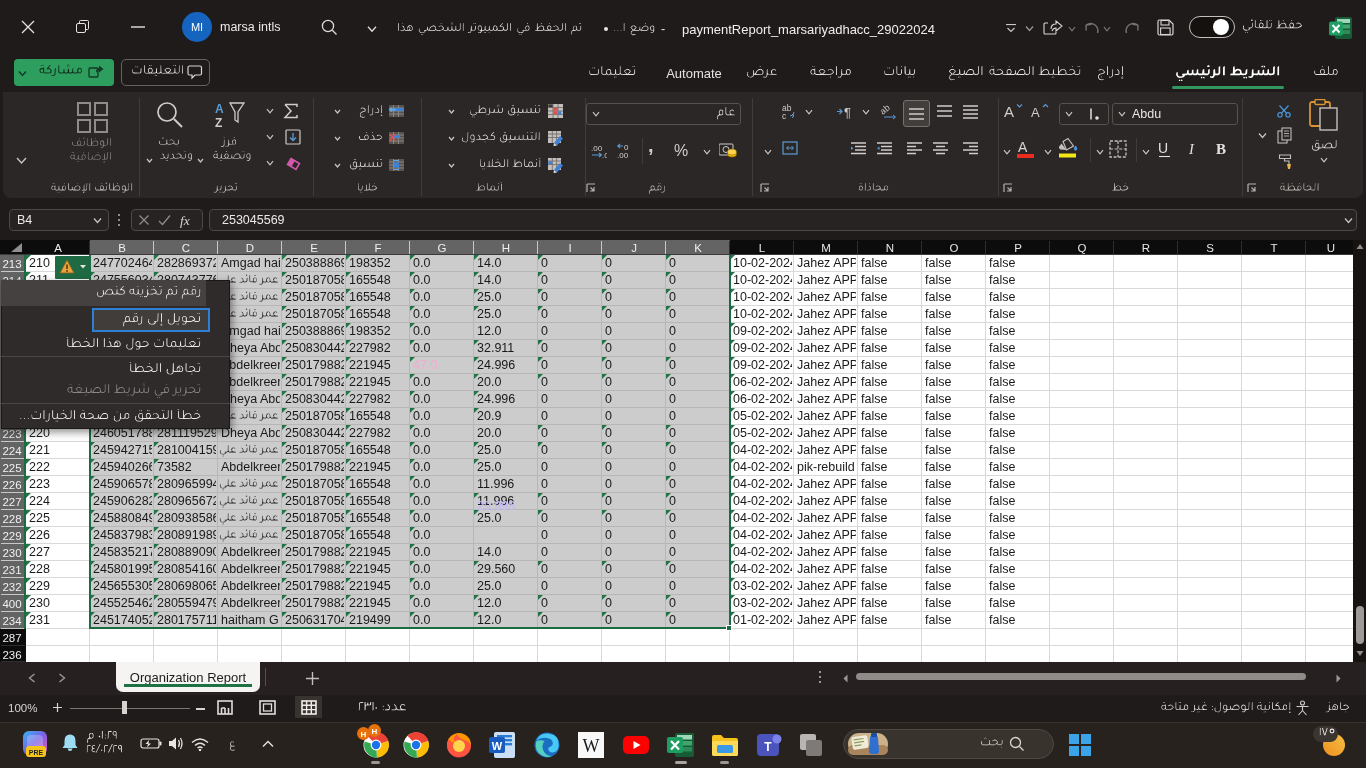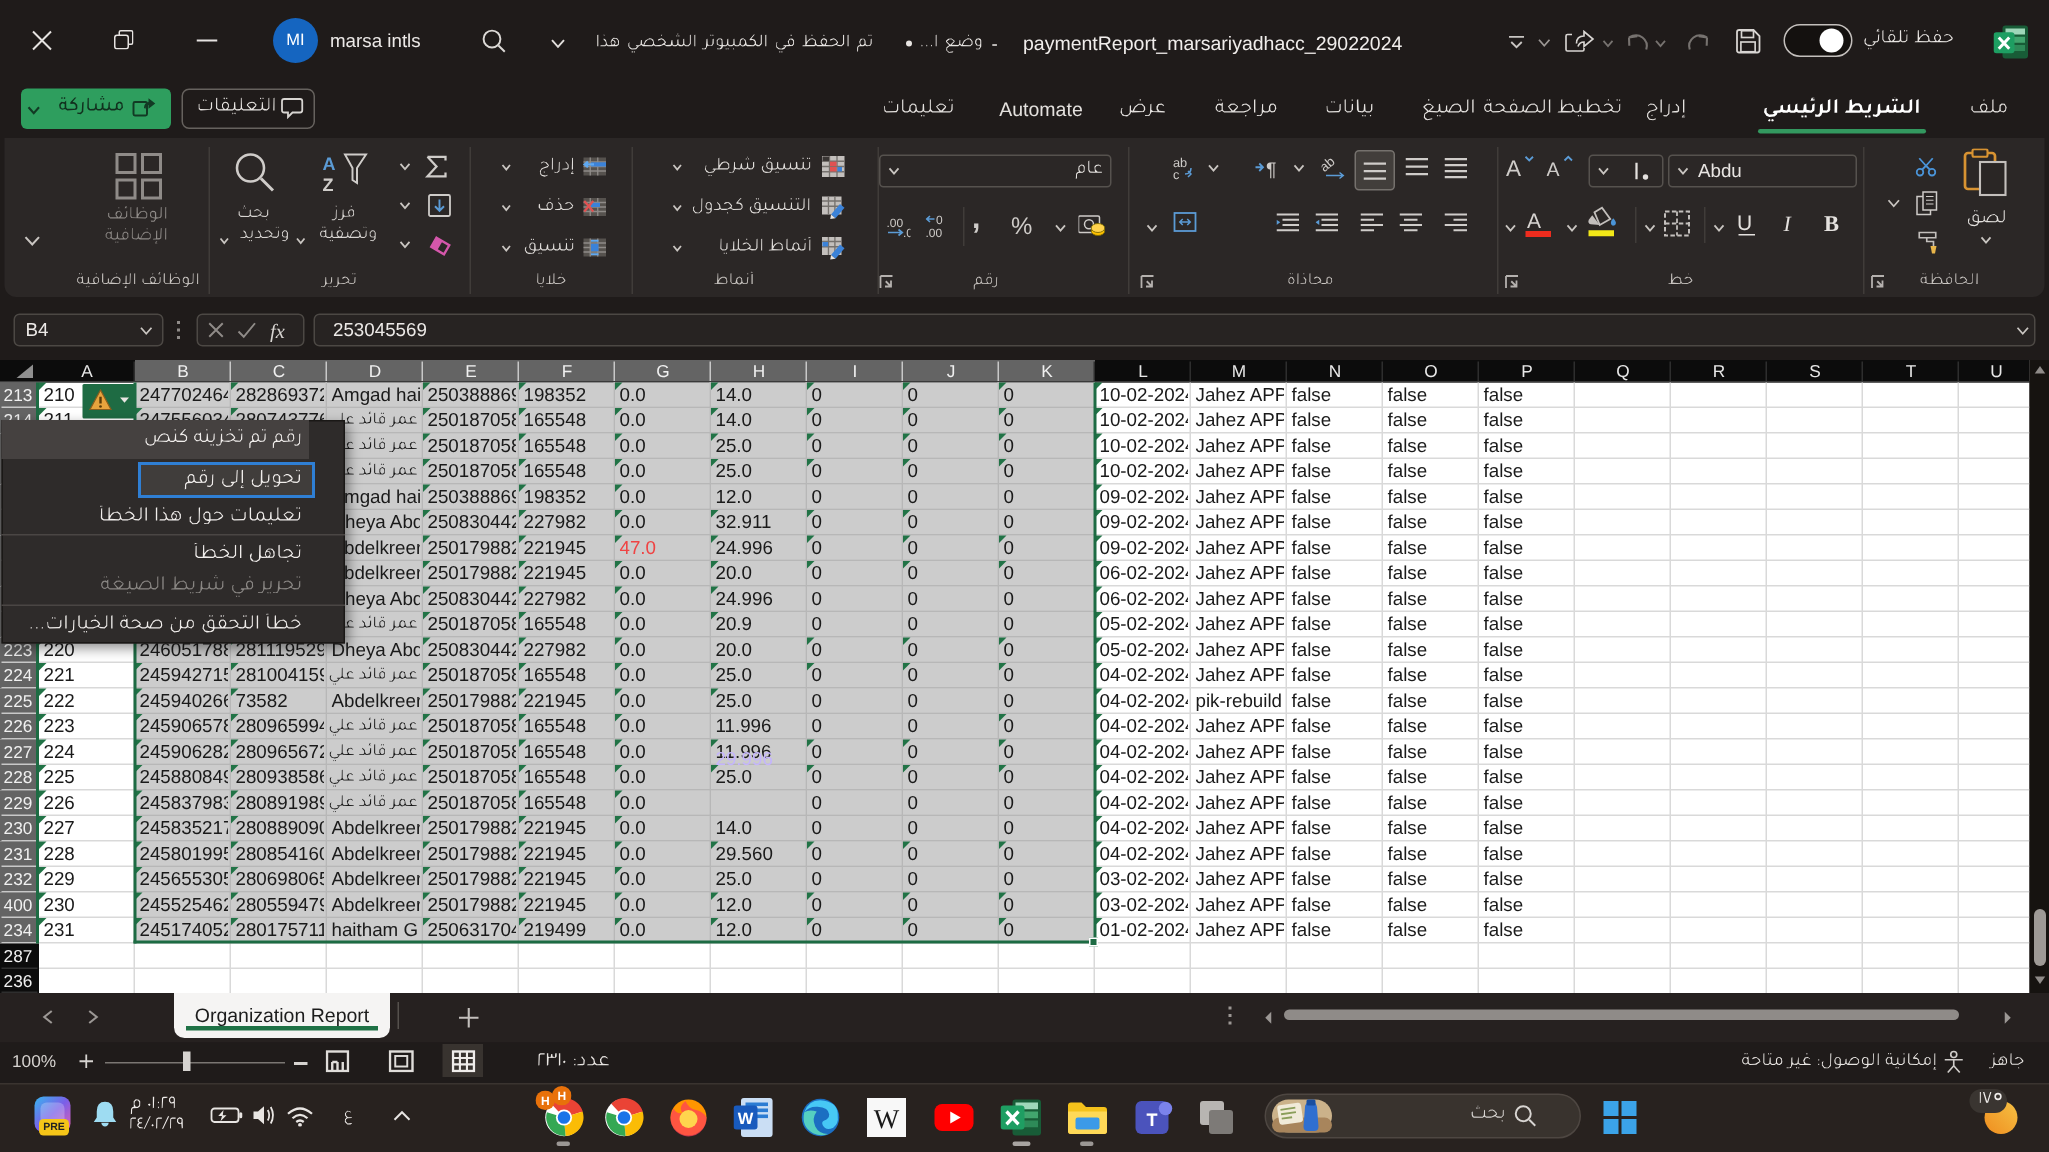--- a/index.html
+++ b/index.html
@@ -847,21 +847,21 @@
     <div style="position:absolute;left:474px;top:340px;width:0;height:0;border-top:5px solid #217346;border-right:5px solid transparent"></div>
     <div style="position:absolute;left:538px;top:340px;width:0;height:0;border-top:5px solid #217346;border-right:5px solid transparent"></div>
     <div style="position:absolute;left:602px;top:340px;width:0;height:0;border-top:5px solid #217346;border-right:5px solid transparent"></div>
     <div style="position:absolute;left:730px;top:340px;width:0;height:0;border-top:5px solid #217346;border-right:5px solid transparent"></div>
     <div style="position:absolute;left:29px;top:357px;width:59px;height:16px;overflow:hidden;font:12.5px 'Liberation Sans',sans-serif;color:#1a1a1a;line-height:16px;white-space:nowrap">216</div>
     <div style="position:absolute;left:93px;top:357px;width:59px;height:16px;overflow:hidden;font:12.5px 'Liberation Sans',sans-serif;color:#1a1a1a;line-height:16px;white-space:nowrap">246786438</div>
     <div style="position:absolute;left:157px;top:357px;width:59px;height:16px;overflow:hidden;font:12.5px 'Liberation Sans',sans-serif;color:#1a1a1a;line-height:16px;white-space:nowrap">280000474</div>
     <div style="position:absolute;left:221px;top:357px;width:59px;height:16px;overflow:hidden;font:12.5px 'Liberation Sans',sans-serif;color:#1a1a1a;line-height:16px;white-space:nowrap">Abdelkreer</div>
     <div style="position:absolute;left:285px;top:357px;width:59px;height:16px;overflow:hidden;font:12.5px 'Liberation Sans',sans-serif;color:#1a1a1a;line-height:16px;white-space:nowrap">250179882</div>
     <div style="position:absolute;left:349px;top:357px;width:59px;height:16px;overflow:hidden;font:12.5px 'Liberation Sans',sans-serif;color:#1a1a1a;line-height:16px;white-space:nowrap">221945</div>
-    <div style="position:absolute;left:413px;top:357px;width:59px;height:16px;overflow:hidden;font:12.5px 'Liberation Sans',sans-serif;color:#ef4444;line-height:16px;white-space:nowrap">47.0</div>
+    <div style="position:absolute;left:413px;top:357px;width:59px;height:16px;overflow:hidden;font:12.5px 'Liberation Sans',sans-serif;color:#f9a8d4;line-height:16px;white-space:nowrap">47.0</div>
     <div style="position:absolute;left:477px;top:357px;width:59px;height:16px;overflow:hidden;font:12.5px 'Liberation Sans',sans-serif;color:#1a1a1a;line-height:16px;white-space:nowrap">24.996</div>
     <div style="position:absolute;left:541px;top:357px;width:59px;height:16px;overflow:hidden;font:12.5px 'Liberation Sans',sans-serif;color:#1a1a1a;line-height:16px;white-space:nowrap">0</div>
     <div style="position:absolute;left:605px;top:357px;width:59px;height:16px;overflow:hidden;font:12.5px 'Liberation Sans',sans-serif;color:#1a1a1a;line-height:16px;white-space:nowrap">0</div>
     <div style="position:absolute;left:669px;top:357px;width:59px;height:16px;overflow:hidden;font:12.5px 'Liberation Sans',sans-serif;color:#1a1a1a;line-height:16px;white-space:nowrap">0</div>
     <div style="position:absolute;left:733px;top:357px;width:59px;height:16px;overflow:hidden;font:12.5px 'Liberation Sans',sans-serif;color:#1a1a1a;line-height:16px;white-space:nowrap">09-02-2024</div>
     <div style="position:absolute;left:797px;top:357px;width:59px;height:16px;overflow:hidden;font:12.5px 'Liberation Sans',sans-serif;color:#1a1a1a;line-height:16px;white-space:nowrap">Jahez APP re</div>
     <div style="position:absolute;left:861px;top:357px;width:59px;height:16px;overflow:hidden;font:12.5px 'Liberation Sans',sans-serif;color:#1a1a1a;line-height:16px;white-space:nowrap">false</div>
     <div style="position:absolute;left:925px;top:357px;width:59px;height:16px;overflow:hidden;font:12.5px 'Liberation Sans',sans-serif;color:#1a1a1a;line-height:16px;white-space:nowrap">false</div>
     <div style="position:absolute;left:989px;top:357px;width:59px;height:16px;overflow:hidden;font:12.5px 'Liberation Sans',sans-serif;color:#1a1a1a;line-height:16px;white-space:nowrap">false</div>
     <div style="position:absolute;left:282px;top:357px;width:0;height:0;border-top:5px solid #217346;border-right:5px solid transparent"></div>

